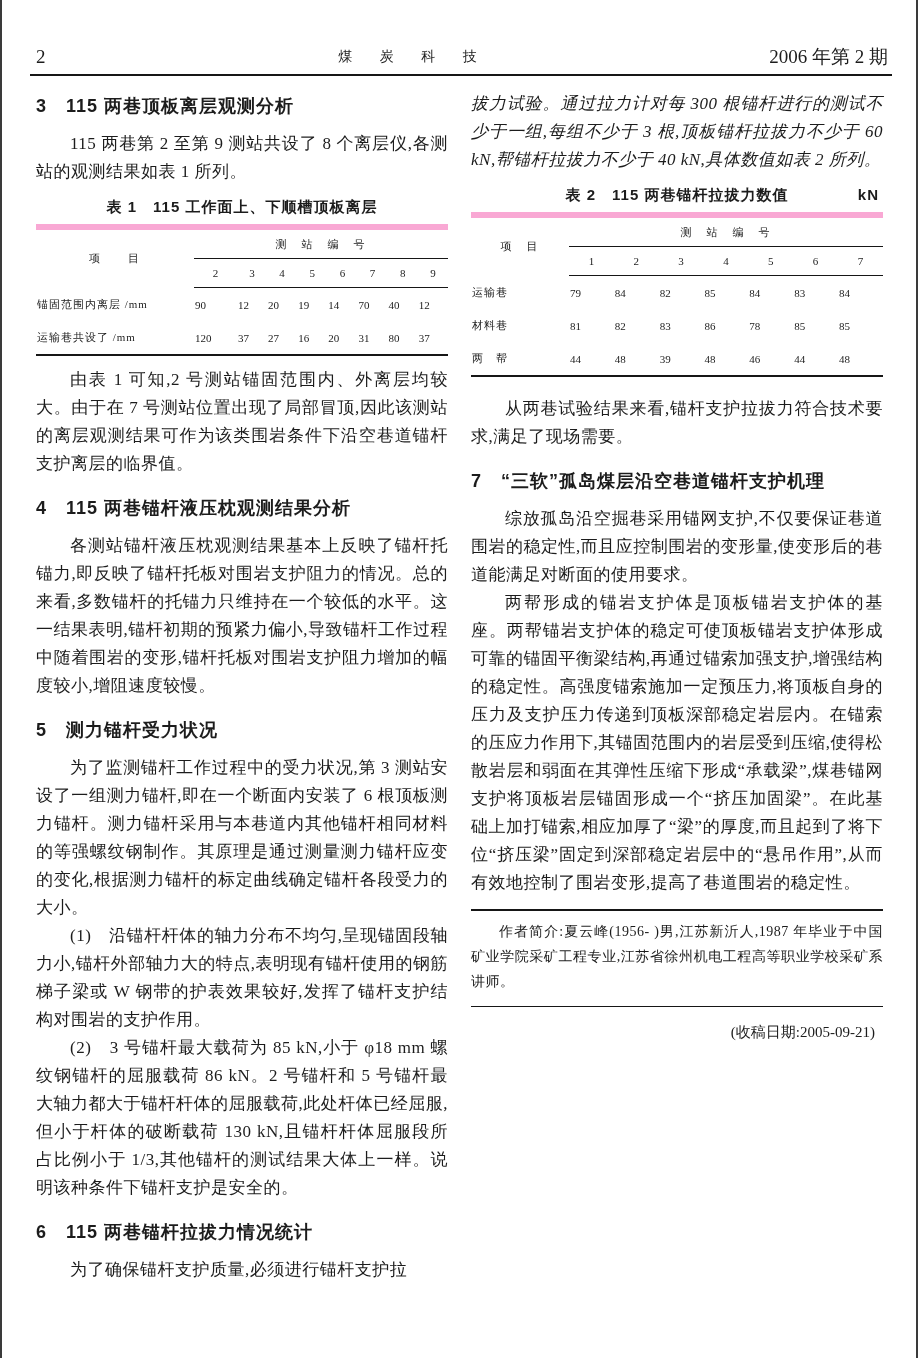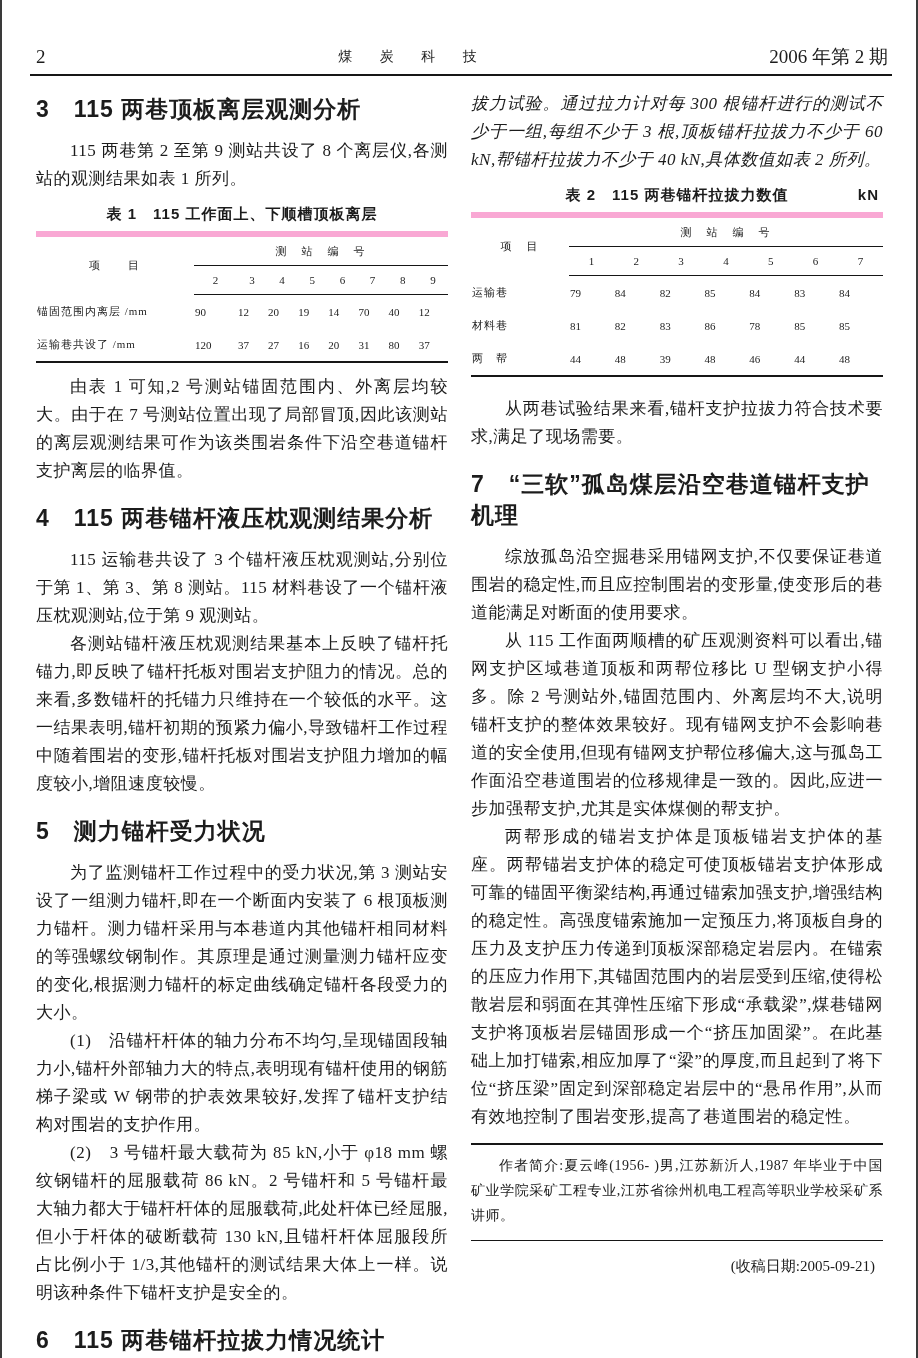--- a/index.html
+++ b/index.html
@@ -25,21 +25,21 @@
   .header .journal{letter-spacing:12px;font-size:14px;padding-left:12px;}
   .header-rule{position:absolute;left:30px;right:26px;top:74px;height:2px;background:#161616;}
 
   
   .col{position:absolute;top:90px;width:412px;}
   .col-left{left:36px;}
   .col-right{left:471px;}
 
   .section-heading{
     font-family:"Liberation Sans","DejaVu Sans",sans-serif;
-    font-size:23px;font-weight:bold;
+    font-size:18px;font-weight:bold;
     margin:18px 0 12px 0;letter-spacing:1px;
   }
   .section-heading.first{margin-top:4px;}
   p.body{
     margin:0;font-size:17px;line-height:28px;
     text-align:justify;text-indent:2em;letter-spacing:0.5px;
   }
   p.body.noindent{text-indent:0;font-style:italic;}
 
   
@@ -139,21 +139,20 @@
         <td>31</td>
         <td>80</td>
         <td>37</td>
       </tr>
     </tbody>
       </table>
 
     <p class="body">由表 1 可知,2 号测站锚固范围内、外离层均较大。由于在 7 号测站位置出现了局部冒顶,因此该测站的离层观测结果可作为该类围岩条件下沿空巷道锚杆支护离层的临界值。</p>
 
     <div class="section-heading">4　115 两巷锚杆液压枕观测结果分析</div>
-    <p class="body">115 运输巷共设了 3 个锚杆液压枕观测站,分别位于第 1、第 3、第 8 测站。115 材料巷设了一个锚杆液压枕观测站,位于第 9 观测站。</p>
     <p class="body">各测站锚杆液压枕观测结果基本上反映了锚杆托锚力,即反映了锚杆托板对围岩支护阻力的情况。总的来看,多数锚杆的托锚力只维持在一个较低的水平。这一结果表明,锚杆初期的预紧力偏小,导致锚杆工作过程中随着围岩的变形,锚杆托板对围岩支护阻力增加的幅度较小,增阻速度较慢。</p>
 
     <div class="section-heading">5　测力锚杆受力状况</div>
     <p class="body">为了监测锚杆工作过程中的受力状况,第 3 测站安设了一组测力锚杆,即在一个断面内安装了 6 根顶板测力锚杆。测力锚杆采用与本巷道内其他锚杆相同材料的等强螺纹钢制作。其原理是通过测量测力锚杆应变的变化,根据测力锚杆的标定曲线确定锚杆各段受力的大小。</p>
     <p class="body">(1)　沿锚杆杆体的轴力分布不均匀,呈现锚固段轴力小,锚杆外部轴力大的特点,表明现有锚杆使用的钢筋梯子梁或 W 钢带的护表效果较好,发挥了锚杆支护结构对围岩的支护作用。</p>
     <p class="body">(2)　3 号锚杆最大载荷为 85 kN,小于 φ18 mm 螺纹钢锚杆的屈服载荷 86 kN。2 号锚杆和 5 号锚杆最大轴力都大于锚杆杆体的屈服载荷,此处杆体已经屈服,但小于杆体的破断载荷 130 kN,且锚杆杆体屈服段所占比例小于 1/3,其他锚杆的测试结果大体上一样。说明该种条件下锚杆支护是安全的。</p>
 
     <div class="section-heading">6　115 两巷锚杆拉拔力情况统计</div>
     <p class="body">为了确保锚杆支护质量,必须进行锚杆支护拉</p>
   </div>
@@ -221,21 +220,20 @@
         <td>48</td>
       </tr>
     </tbody>
       </table>
 
     <div class="spacer-sm"></div>
     <p class="body">从两巷试验结果来看,锚杆支护拉拔力符合技术要求,满足了现场需要。</p>
 
     <div class="section-heading">7　“三软”孤岛煤层沿空巷道锚杆支护机理</div>
     <p class="body">综放孤岛沿空掘巷采用锚网支护,不仅要保证巷道围岩的稳定性,而且应控制围岩的变形量,使变形后的巷道能满足对断面的使用要求。</p>
-    <p class="body">从 115 工作面两顺槽的矿压观测资料可以看出,锚网支护区域巷道顶板和两帮位移比 U 型钢支护小得多。除 2 号测站外,锚固范围内、外离层均不大,说明锚杆支护的整体效果较好。现有锚网支护不会影响巷道的安全使用,但现有锚网支护帮位移偏大,这与孤岛工作面沿空巷道围岩的位移规律是一致的。因此,应进一步加强帮支护,尤其是实体煤侧的帮支护。</p>
     <p class="body">两帮形成的锚岩支护体是顶板锚岩支护体的基座。两帮锚岩支护体的稳定可使顶板锚岩支护体形成可靠的锚固平衡梁结构,再通过锚索加强支护,增强结构的稳定性。高强度锚索施加一定预压力,将顶板自身的压力及支护压力传递到顶板深部稳定岩层内。在锚索的压应力作用下,其锚固范围内的岩层受到压缩,使得松散岩层和弱面在其弹性压缩下形成“承载梁”,煤巷锚网支护将顶板岩层锚固形成一个“挤压加固梁”。在此基础上加打锚索,相应加厚了“梁”的厚度,而且起到了将下位“挤压梁”固定到深部稳定岩层中的“悬吊作用”,从而有效地控制了围岩变形,提高了巷道围岩的稳定性。</p>
 
     <hr class="rule thin">
     <p class="bio">作者简介:夏云峰(1956- )男,江苏新沂人,1987 年毕业于中国矿业学院采矿工程专业,江苏省徐州机电工程高等职业学校采矿系讲师。</p>
     <hr class="rule thin">
     <div class="received">(收稿日期:2005-09-21)</div>
   </div>
 </div>
 
 </body></html>

